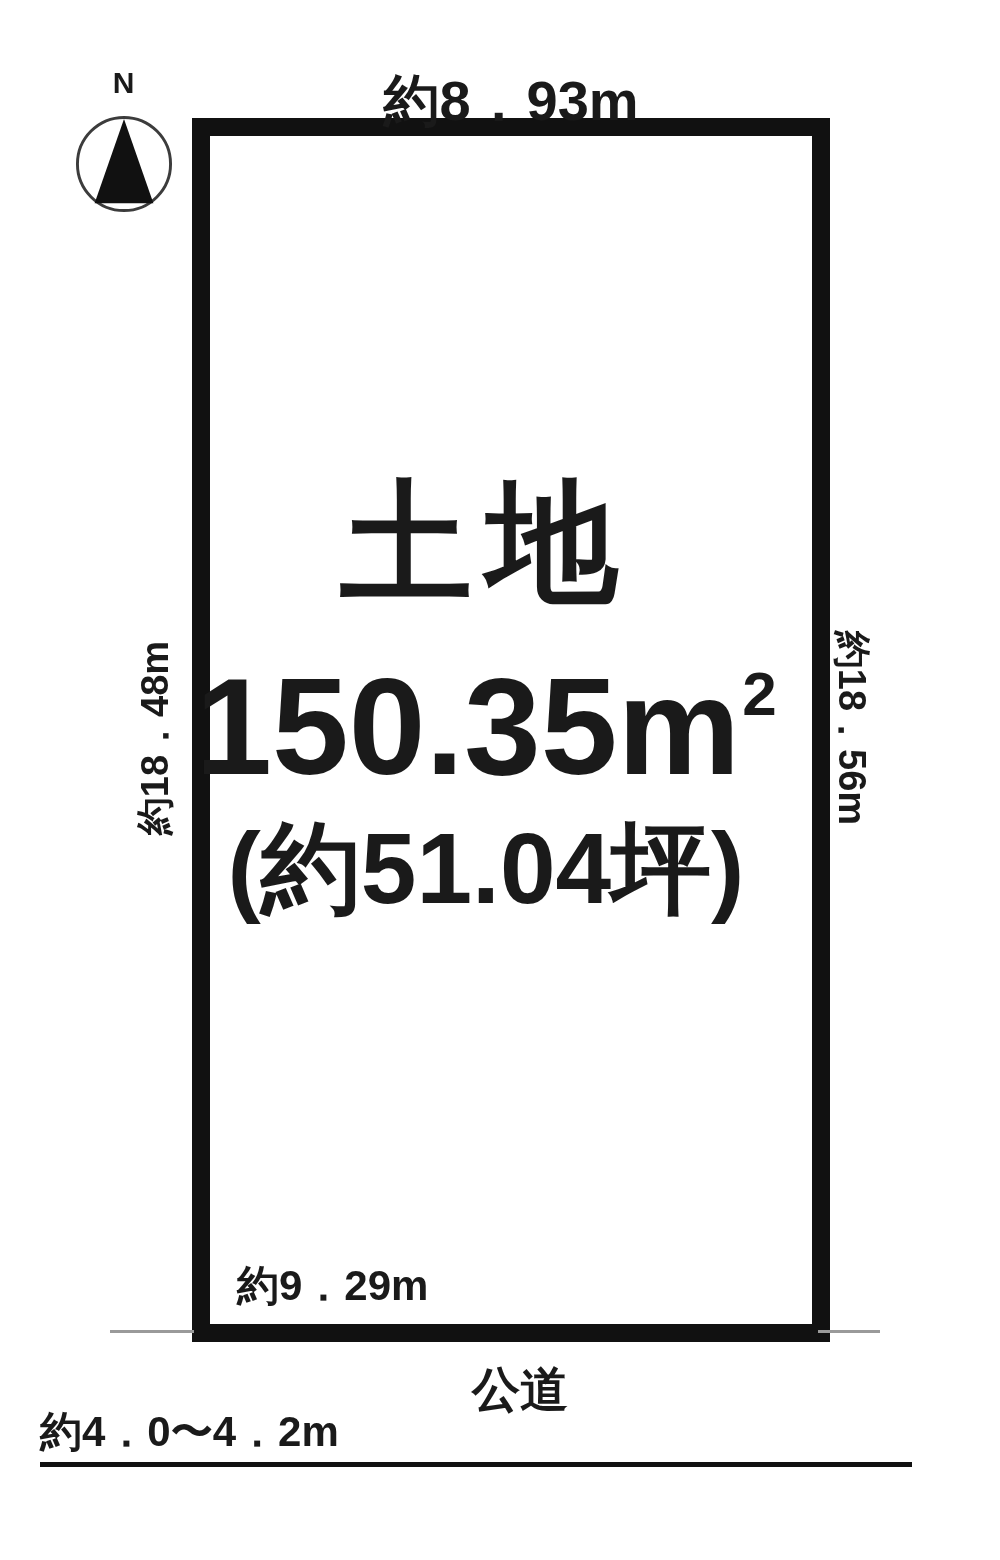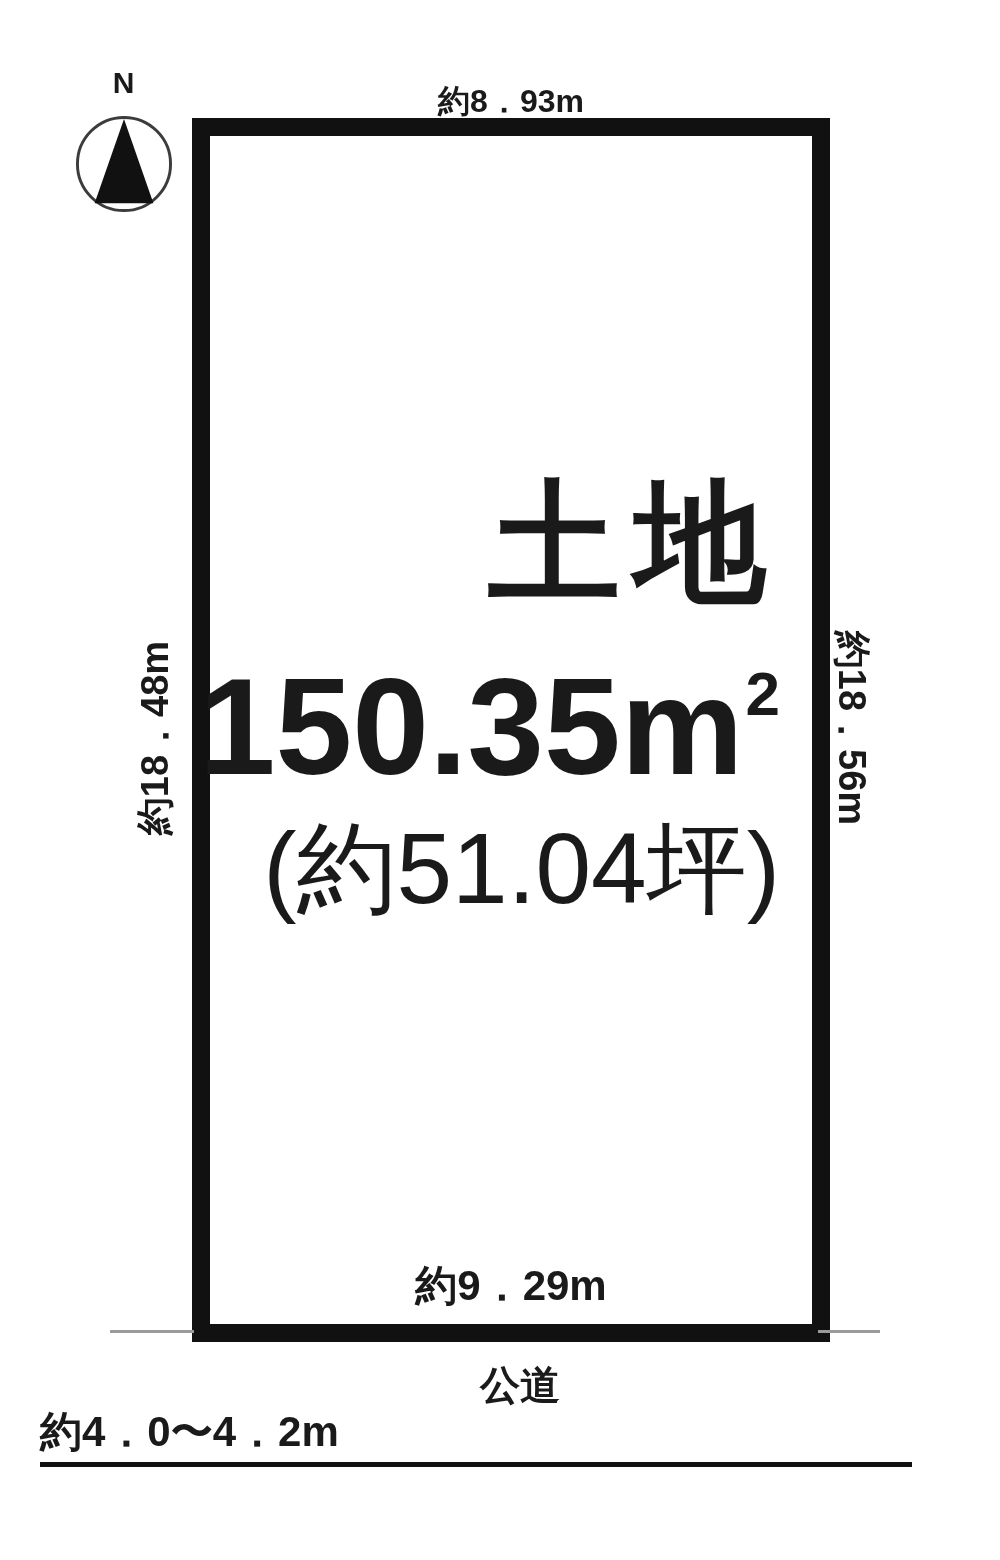--- a/index.html
+++ b/index.html
@@ -31,48 +31,48 @@
   .plot-rect {
     position: absolute;
     left: 192px; top: 118px;
     width: 638px; height: 1224px;
     box-sizing: border-box;
     border: 18px solid #111111;
     background: #ffffff;
   }
 
   
-  .dim-top    { left: 192px; top: 80px;  width: 638px; text-align: center; font-size: 32px; }
-  .dim-bottom { left: 192px; top: 1258px; width: 638px; text-align: center; font-size: 42px; }
+  .dim-top    { left: 192px; top: 64px;  width: 638px; text-align: center; font-size: 56px; }
+  .dim-bottom { left: 192px; top: 1258px; width: 638px; text-align: left; font-size: 42px; padding-left: 45px; }
   .dim-left   {
     left: 25px; top: 716px; width: 260px; height: 44px;
     text-align: center; font-size: 38px; line-height: 44px;
     transform: rotate(-90deg);
   }
   .dim-right  {
     left: 722px; top: 706px; width: 260px; height: 44px;
     text-align: center; font-size: 38px; line-height: 44px;
     transform: rotate(90deg);
   }
 
   
   .center-block {
     position: absolute; left: 192px; top: 468px; width: 588px;
-    text-align: right;
+    text-align: center;
   }
   .plot-title { font-weight: bold; font-size: 132px; line-height: 150px; letter-spacing: 14px; }
   .plot-area  { font-weight: bold; font-size: 138px; line-height: 152px; letter-spacing: 0px; }
   .plot-area .sup {
     font-size: 62px; font-weight: bold;
     vertical-align: 0.95em; margin-left: 2px;
   }
-  .plot-tsubo { font-weight: normal; font-size: 100px; line-height: 132px; }
+  .plot-tsubo { font-weight: bold; font-size: 100px; line-height: 132px; }
 
   
-  .road-name  { left: 40px; top: 1358px; width: 960px; text-align: center; font-size: 40px; }
+  .road-name  { left: 40px; top: 1358px; width: 960px; text-align: center; font-size: 48px; }
   .road-width { left: 40px; top: 1404px; width: 960px; text-align: left; font-size: 42px; }
 
   .line { position: absolute; background: #111111; }
   .thin-line { position: absolute; background: #9a9a9a; }
   .ext-left  { left: 110px; top: 1330px; width: 84px; height: 3px; }
   .ext-right { left: 818px; top: 1330px; width: 62px; height: 3px; }
   .road-edge { left: 40px;  top: 1462px; width: 872px; height: 5px; }
 </style>
 </head>
 <body>

